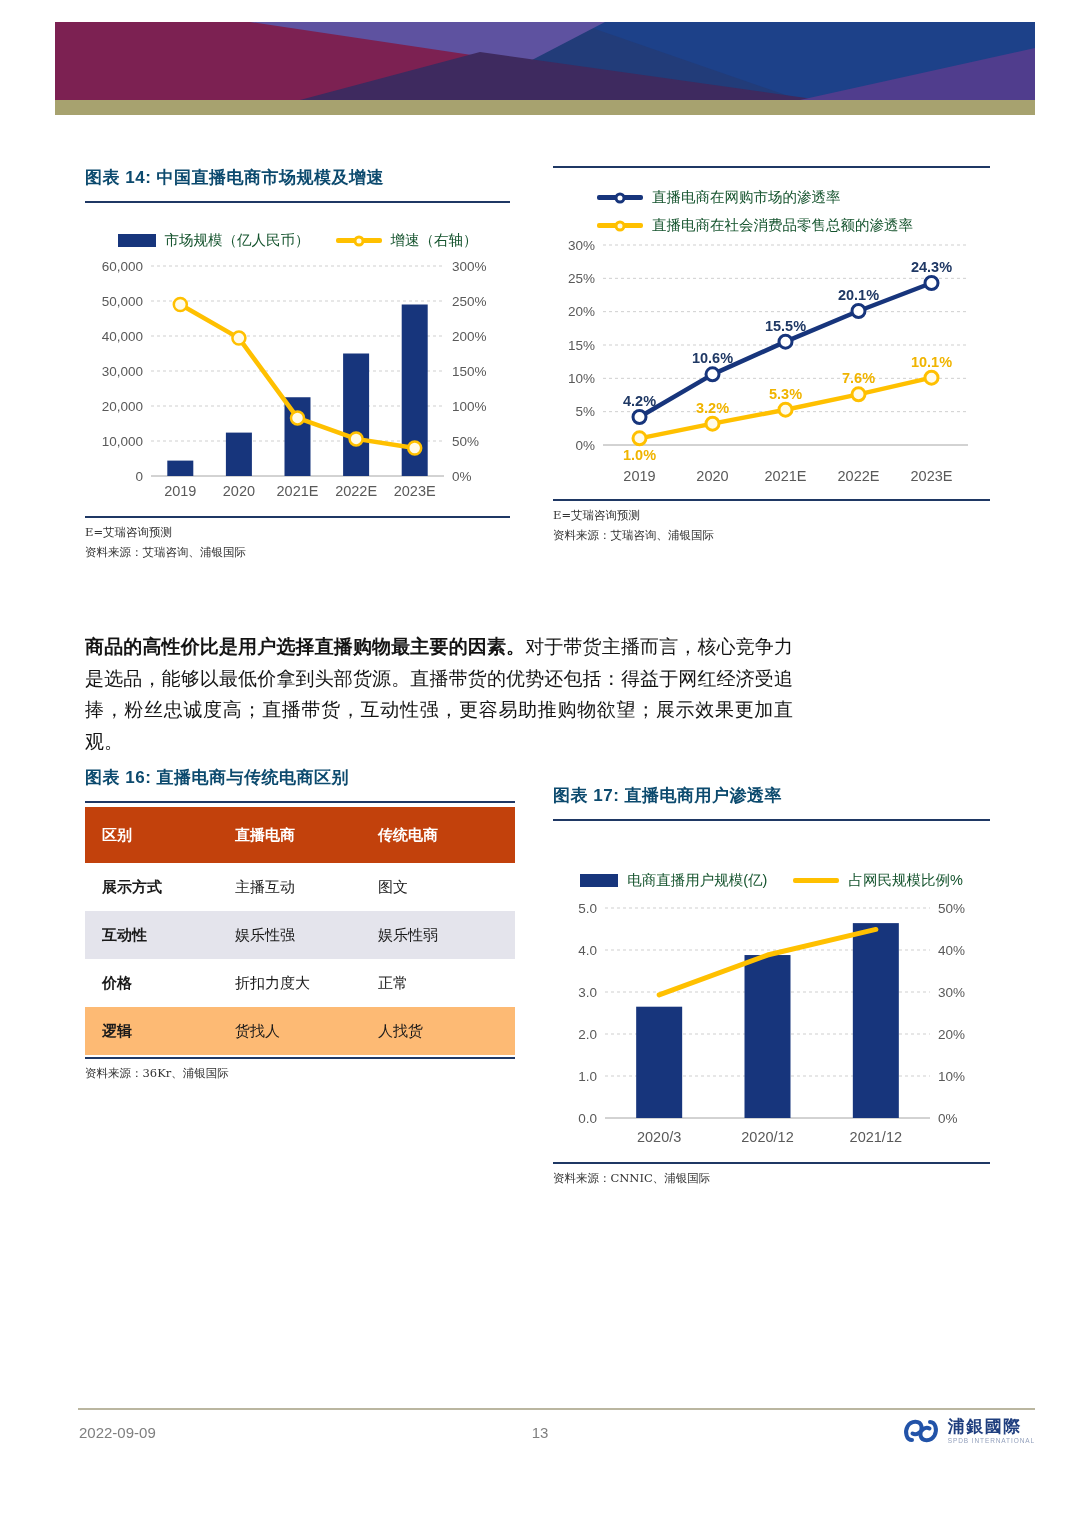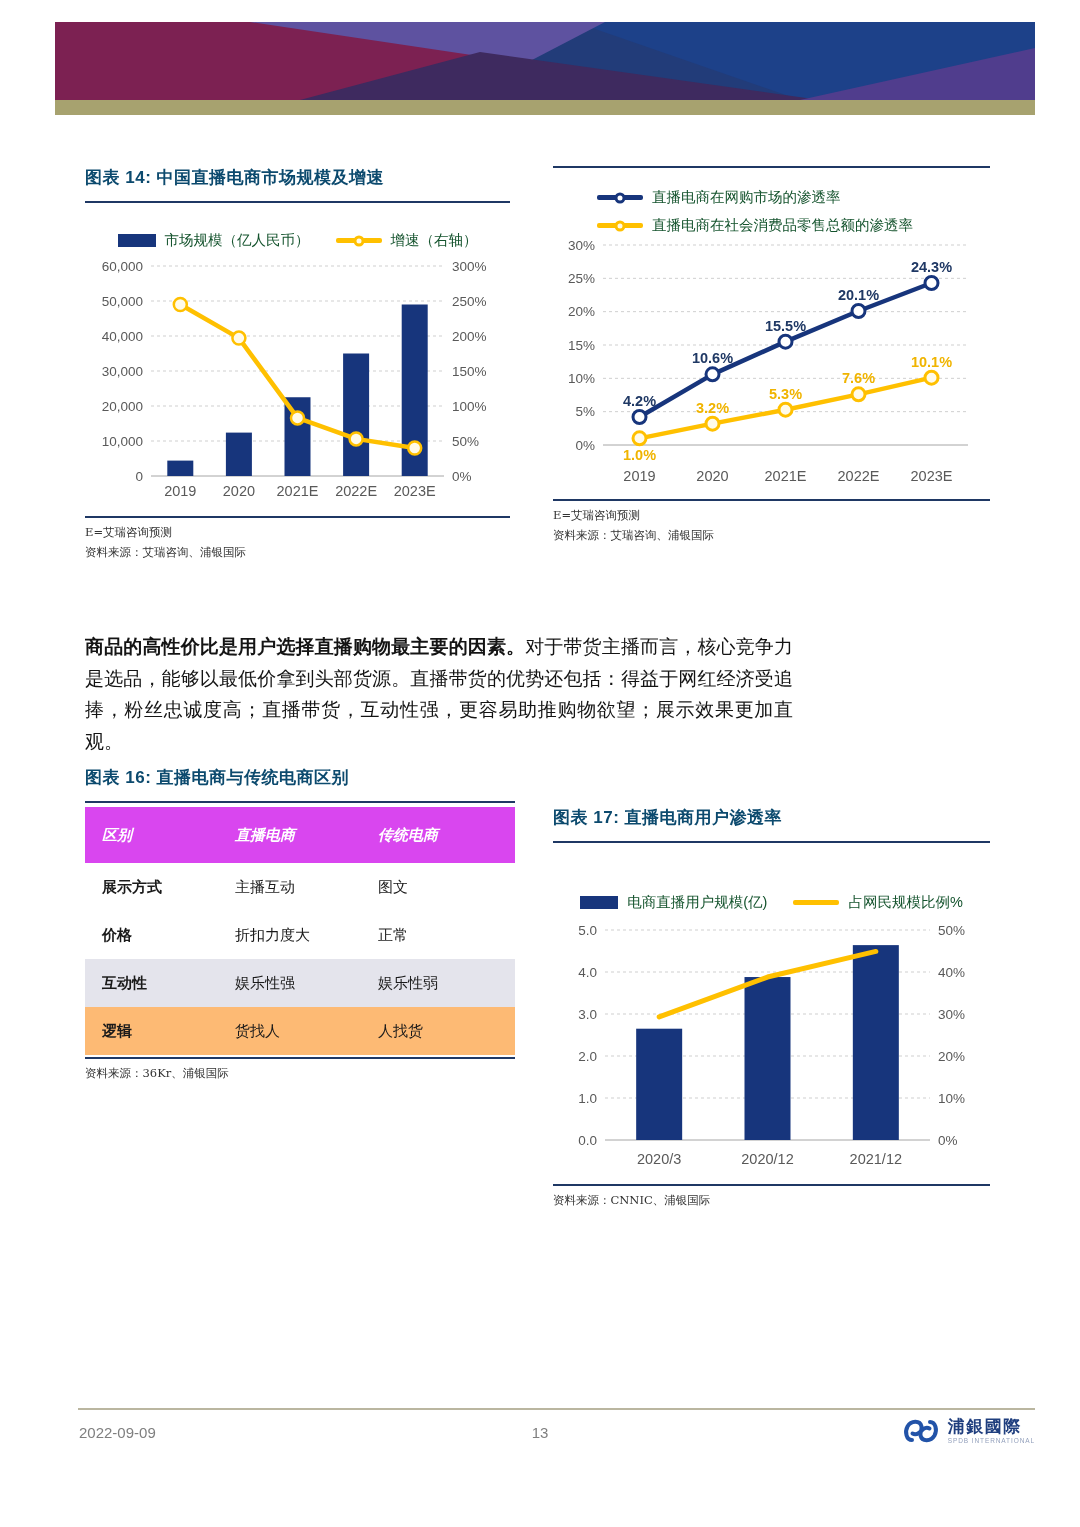--- a/index.html
+++ b/index.html
@@ -186,51 +186,51 @@
     <div class="note" style="margin-top:4px;">E=艾瑞咨询预测</div>
     <div class="note">资料来源：艾瑞咨询、浦银国际</div>
   </section>
 
   <p class="para"><span class="b">商品的高性价比是用户选择直播购物最主要的因素。</span><span>对于带货主播而言，核心竞争力是选品，能够以最低价拿到头部货源。直播带货的优势还包括：得益于网红经济受追捧，粉丝忠诚度高；直播带货，互动性强，更容易助推购物欲望；展示效果更加直观。</span></p>
 
   <section class="fig" style="left:85px;top:766px;width:430px;">
     <div class="fig-title">图表 16: 直播电商与传统电商区别</div>
     <div class="rule"></div>
     <div class="tbl" id="table16" style="margin-top:4px;">
-        <div class="t-row t-head" style="background: #d946ef; font-style: italic;">
+        <div class="t-row t-head" style="background: #c2410c;">
           <div class="t-c0">区别</div>
           <div class="t-c1">直播电商</div>
           <div class="t-c2">传统电商</div>
         </div>
         <div class="t-row t-body">
           <div class="t-c0">展示方式</div>
           <div class="t-c1">主播互动</div>
           <div class="t-c2">图文</div>
         </div>
+        <div class="t-row t-body" style="background: rgb(228, 228, 236);">
+          <div class="t-c0">互动性</div>
+          <div class="t-c1">娱乐性强</div>
+          <div class="t-c2">娱乐性弱</div>
+        </div>
         <div class="t-row t-body">
           <div class="t-c0">价格</div>
           <div class="t-c1">折扣力度大</div>
           <div class="t-c2">正常</div>
         </div>
-        <div class="t-row t-body" style="background: rgb(228, 228, 236);">
-          <div class="t-c0">互动性</div>
-          <div class="t-c1">娱乐性强</div>
-          <div class="t-c2">娱乐性弱</div>
-        </div>
         <div class="t-row t-body" style="background: #fdba74;">
           <div class="t-c0">逻辑</div>
           <div class="t-c1">货找人</div>
           <div class="t-c2">人找货</div>
         </div>
       </div>
     <div class="rule thin" style="margin-top:2px;"></div>
     <div class="note" style="margin-top:4px;">资料来源：36Kr、浦银国际</div>
   </section>
 
-  <section class="fig" style="left:553px;top:806px;width:437px;">
+  <section class="fig" style="left:553px;top:784px;width:437px;">
     <div class="fig-title">图表 17: 直播电商用户渗透率</div>
     <div class="rule"></div>
     <div class="legend" id="legend17" style="margin-top:50px;">
         <span class="lg-item">
           <span class="sw bar" style="background: rgb(23, 53, 124);"></span>
           <span>电商直播用户规模(亿)</span>
         </span>
         <span class="lg-item">
           <span class="sw line" style="background: rgb(255, 192, 0);"></span>
           <span>占网民规模比例%</span>

